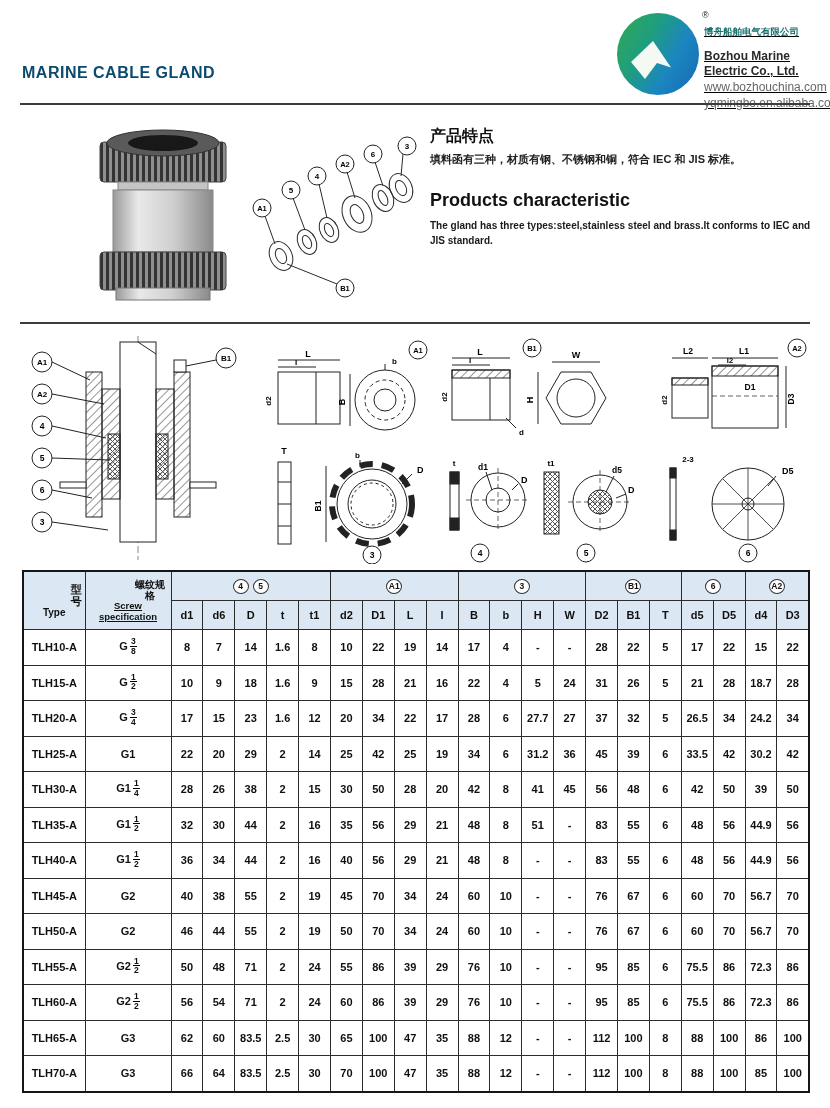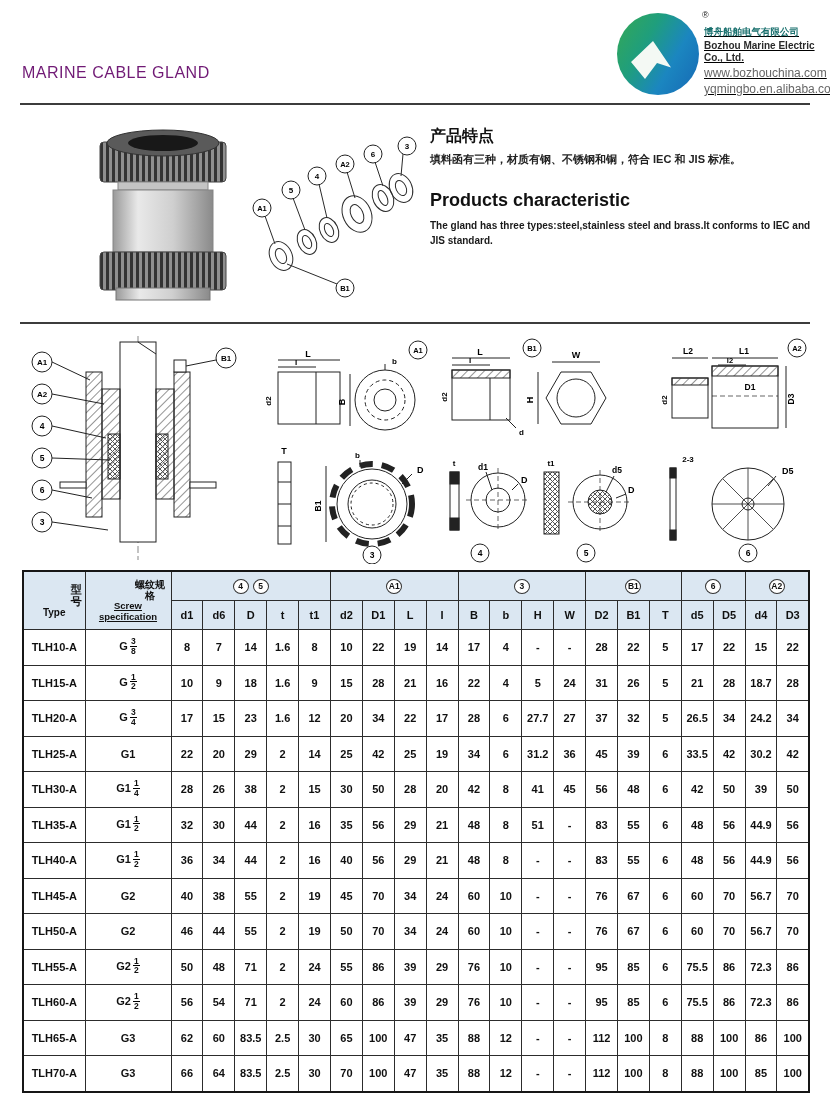--- a/index.html
+++ b/index.html
@@ -1,31 +1,31 @@
 <!DOCTYPE html>
 <html><head>
 <meta charset="utf-8">
 <style>
   html,body{margin:0;padding:0;background:#e8e8e8;}
   .page{position:relative;width:830px;height:1108px;background:#ffffff;
         font-family:"Liberation Sans",sans-serif;overflow:hidden;}
   
   .title-zh{position:absolute;left:22px;top:30px;font-size:27px;font-weight:bold;
             color:#1d35ae;letter-spacing:2px;}
-  .title-en{position:absolute;left:22px;top:64px;font-size:16px;font-weight:normal;
-            color:#701a75;letter-spacing:.5px;}
+  .title-en{position:absolute;left:22px;top:64px;font-size:16px;font-weight:bold;
+            color:#0c4a6e;letter-spacing:.5px;}
   .logo-wrap{position:absolute;left:612px;top:10px;width:210px;height:92px;}
   .logo-circle{position:absolute;left:5px;top:3px;width:82px;height:82px;border-radius:50%;
                background:linear-gradient(120deg,#35a854 0%,#1f9e7d 35%,#1b86c0 65%,#1668b4 100%);}
   .logo-sail{position:absolute;left:14px;top:28px;width:40px;height:38px;background:#f4f9f4;
              clip-path:polygon(0 55%,55% 0,100% 70%,65% 58%,35% 100%);}
   .logo-reg{position:absolute;left:90px;top:0;font-size:9px;color:#222;}
   .logo-text{position:absolute;left:92px;top:16px;width:112px;line-height:1.25;text-decoration:underline;}
   .logo-co-zh{font-size:9.5px;font-weight:bold;color:#19706e;}
-  .logo-co-en{font-size:10px;font-weight:bold;color:#2a2a2a;margin-top:2px;}
+  .logo-co-en{font-size:12px;font-weight:bold;color:#2a2a2a;margin-top:11px;}
   .logo-url{font-size:12px;color:#666;margin-top:1px;}
   .rule{position:absolute;height:2px;background:#3c3c3c;}
   
   .feat-zh-h{position:absolute;left:430px;top:126px;font-size:16px;font-weight:bold;color:#111;font-family:Liberation Mono, monospace;}
   .feat-zh-p{position:absolute;left:430px;top:152px;width:385px;font-size:11px;font-weight:bold;color:#222;}
   .feat-en-h{position:absolute;left:430px;top:190px;font-size:18px;font-weight:bold;color:#111;}
   .feat-en-p{position:absolute;left:430px;top:218px;width:388px;font-size:10px;font-weight:bold;
              color:#1a1a1a;line-height:1.5;}
   
   .spec-table{position:absolute;left:22px;top:570px;width:788px;border-collapse:collapse;

